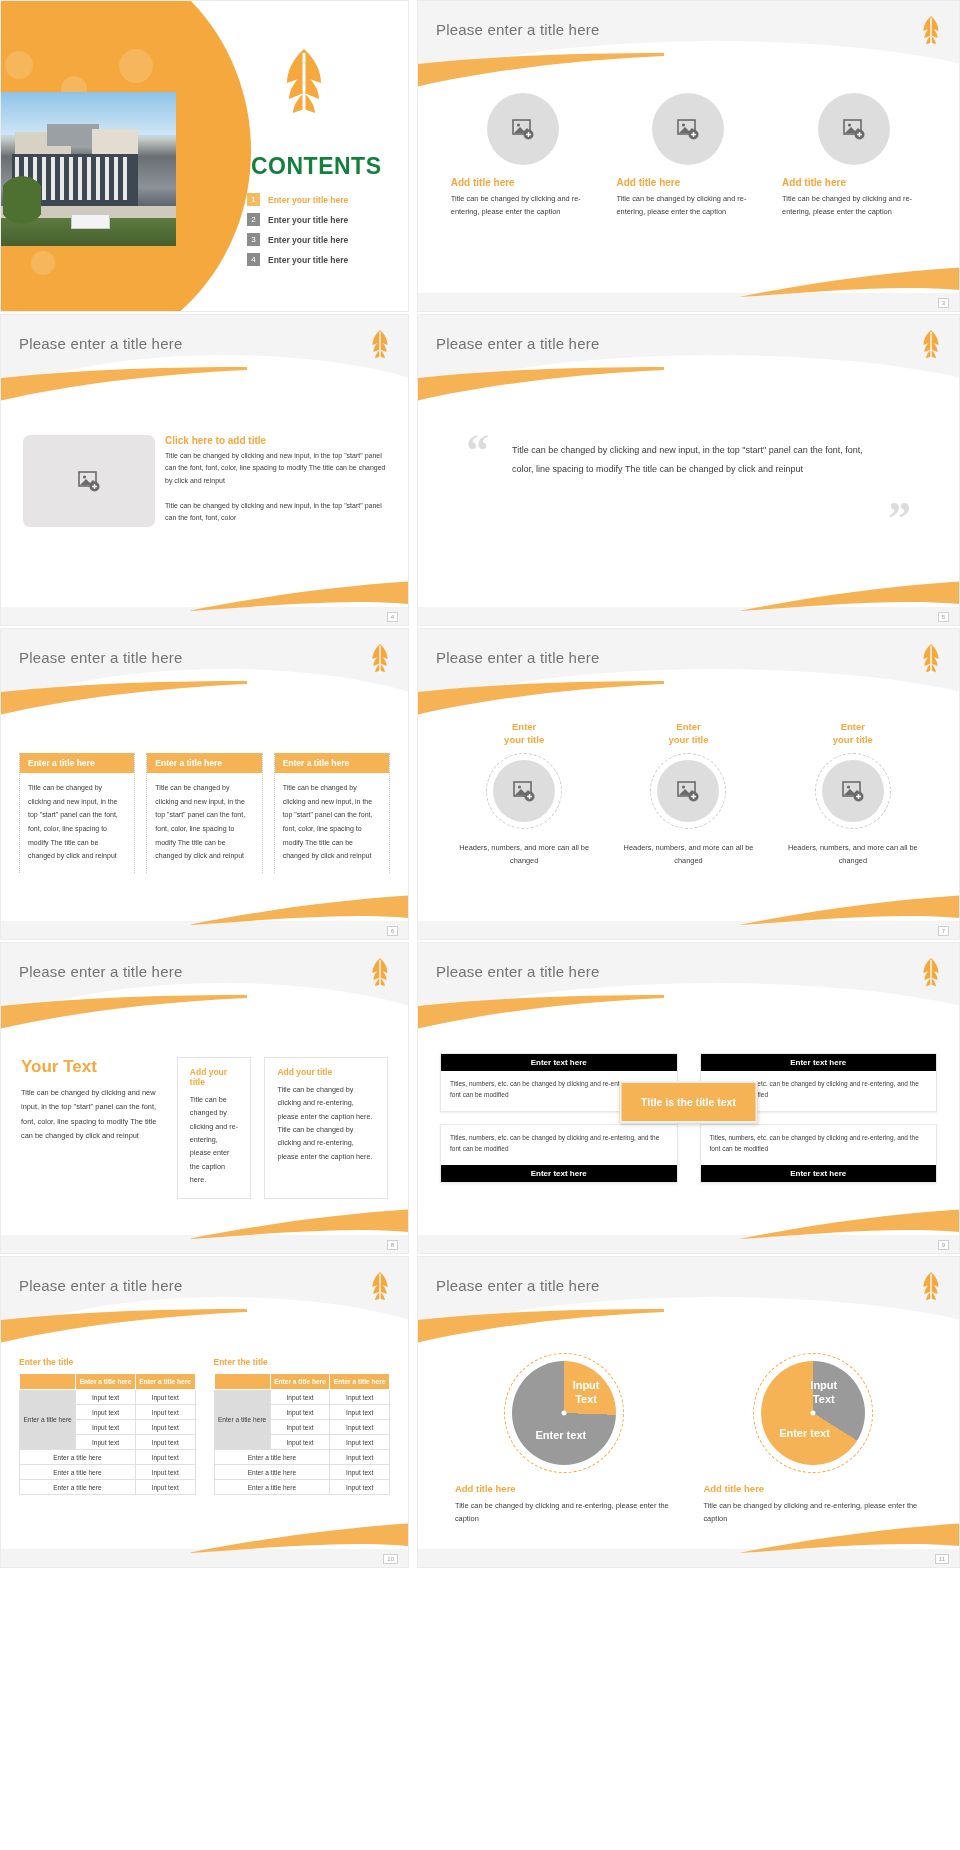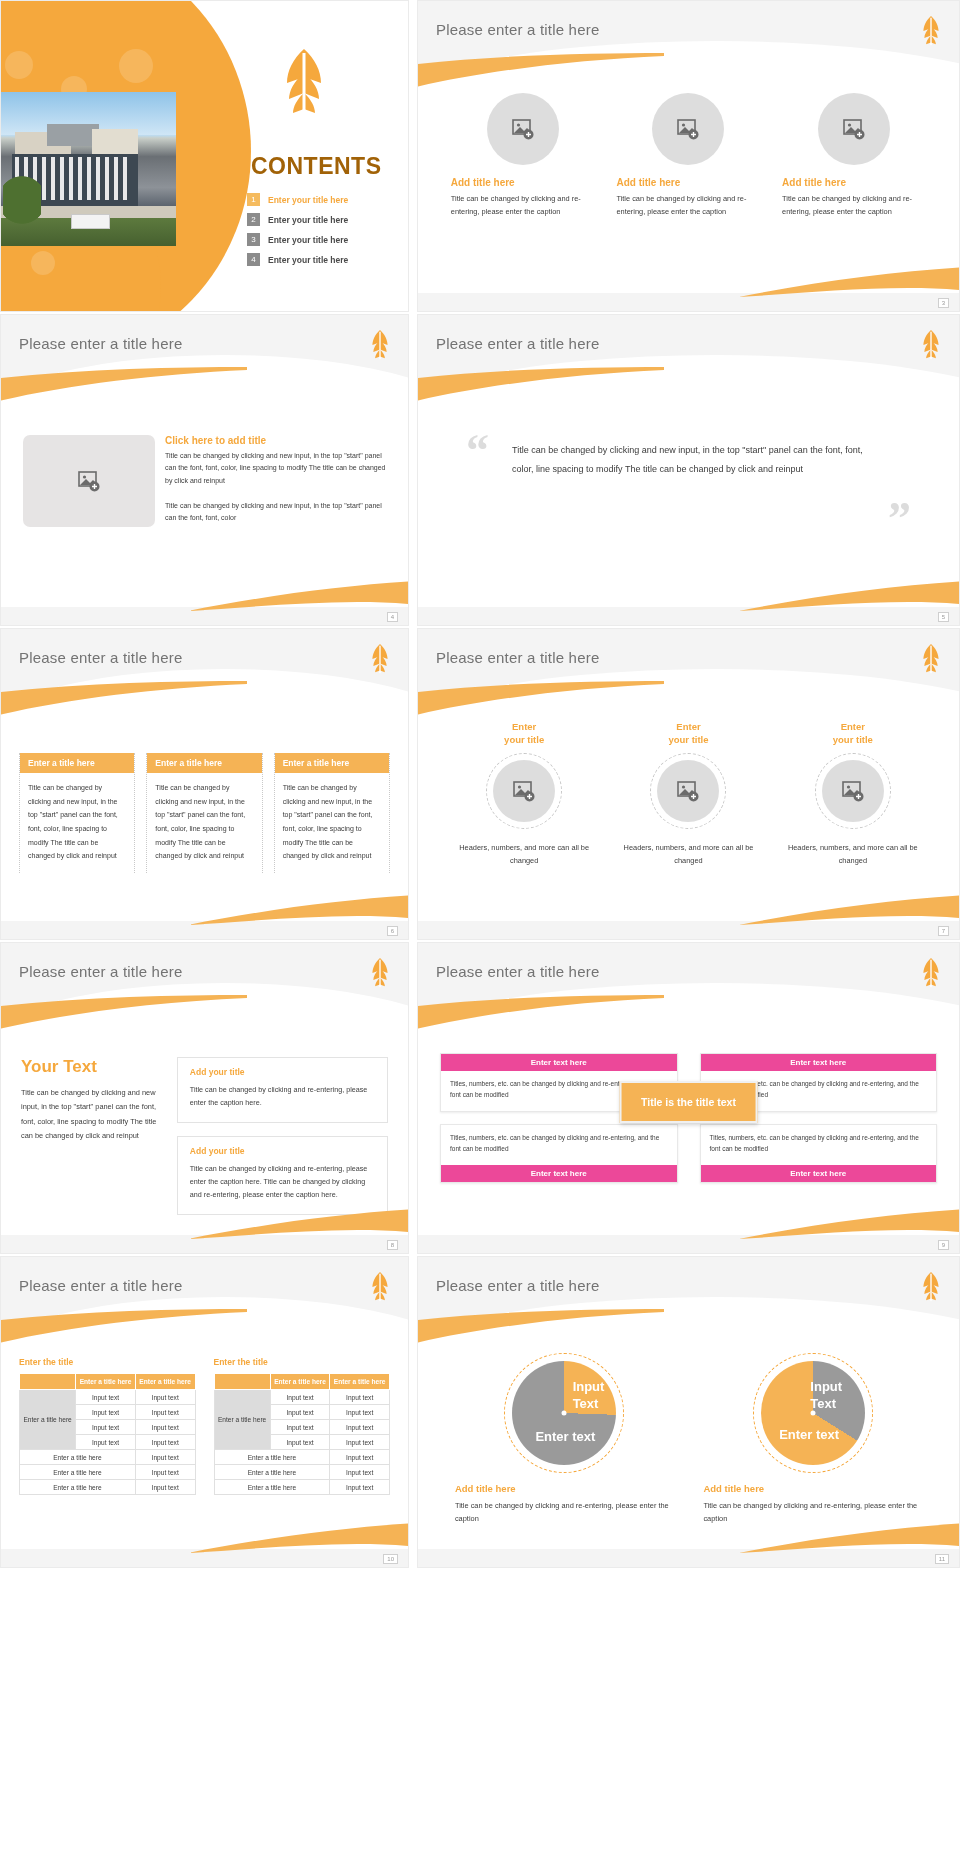--- a/index.html
+++ b/index.html
@@ -87,21 +87,21 @@
   .ph-base { position:absolute; left:0; top:74%; width:100%; height:10%; background:#cfcabc; }
   .ph-green { position:absolute; left:0; top:82%; width:100%; height:18%;
      background: linear-gradient(#5d7a3e,#46602f); }
   .ph-tree { position:absolute; left:1%; top:48%; width:22%; height:44%;
      background: radial-gradient(circle at 50% 50%, #4e7030 0 60%, rgba(78,112,48,0) 62%); }
   .ph-sign { position:absolute; left:40%; top:79%; width:22%; height:10%; background:#f3f3f3; border:1px solid #c9c9c9; }
   .cover-logo { position:absolute; left:272px; top:46px; width:62px; height:72px; }
   .cover-logo svg { width:100%; height:100%; }
   .cover-title {
     position:absolute; left:250px; top:152px;
-    font-size:23px; font-weight:bold; color:#a16207; letter-spacing:.5px;
+    font-size:23px; font-weight:bold; color:#15803d; letter-spacing:.5px;
   }
   .toc { position:absolute; left:246px; top:192px; width:150px; }
   .toc-row { display:flex; align-items:center; margin-bottom:7px; }
   .toc-num {
     width:13px; height:13px; background:#8b8b8b; color:#fff;
     font-size:8px; display:flex; align-items:center; justify-content:center;
     margin-right:8px; flex:none;
   }
   .toc-row.active .toc-num { background:#F5BB5E; }
   .toc-txt { font-size:8.5px; font-weight:bold; color:#4a4a4a; }
@@ -157,30 +157,30 @@
   }
   .s7-circ { width:62px; height:62px; border-radius:50%; background:#dddddd;
     display:flex; align-items:center; justify-content:center; }
   .s7-d { font-size:7.4px; color:#3c3c3c; line-height:1.85;text-align:center; }
 
   
   .s8 { display:flex; padding:36px 20px 0; gap:9px; }
   .s8-l { width:40%; }
   .s8-h { color:#F5A83D; font-weight:bold; font-size:17px; margin-bottom:9px; }
   .s8-p { font-size:7.4px; color:#3c3c3c; line-height:1.95; }
-  .s8-r { flex:1; display:flex; flex-direction:column; gap:13px; }
+  .s8-r { flex:1; display:flex; gap:13px; }
   .s8-box { border:1px solid #e3e3e3; padding:9px 12px 12px; position:relative; }
   .s8-box-h { color:#F5A83D; font-weight:bold; font-size:8.5px; margin-bottom:6px; }
   .s8-box-p { font-size:7.2px; color:#3c3c3c; line-height:1.85; }
 
   
   .s9 { padding:32px 22px 0; position:relative; }
   .s9-grid { display:grid; grid-template-columns:1fr 1fr; gap:12px 22px; }
   .s9-cell { background:#fff; border:1px solid #e8e8e8; box-shadow:0 1px 2px rgba(0,0,0,.08); }
-  .s9-bar { background:#ec4899; color:#fff; text-align:center; font-weight:bold; font-size:8px; padding:4px; }
+  .s9-bar { background:#000000; color:#fff; text-align:center; font-weight:bold; font-size:8px; padding:4px; }
   .s9-txt { font-size:6.5px; color:#3c3c3c; line-height:1.75; padding:7px 9px 10px; }
   .s9-center {
     position:absolute; left:50%; top:50%; transform:translate(-50%,-50%);
     background:#F5B355; color:#fff; font-weight:bold; font-size:10.5px;
     padding:13px 20px; border:2px solid #f0f0f0; box-shadow:0 2px 4px rgba(0,0,0,.18);
     white-space:nowrap; z-index:9;
   }
 
   
   .s10 { display:flex; gap:18px; padding:22px 18px 0; }
@@ -201,21 +201,21 @@
   .donut {
     position:absolute; inset:8px; border-radius:50%;
   }
   .dash-ring {
     position:absolute; inset:0; border-radius:50%;
     border:1px dashed #F5A83D;
   }
   .donut-a { background: conic-gradient(#F5B355 0deg 92deg, #9a9a9a 92deg 360deg); }
   .donut-b { background: conic-gradient(#9a9a9a 0deg 122deg, #F5B355 122deg 360deg); }
   .donut-lab {
-    position:absolute; color:#fff; font-weight:bold; font-size:13px; 
+    position:absolute; color:#fff; font-weight:bold; font-size:11px; text-align:center;
     line-height:1.25;
   }
   .lab-input-a { left:57%; top:22%; }
   .lab-enter-a { left:26%; top:63%; }
   .lab-input-b { left:48%; top:22%; color:#fff; }
   .lab-enter-b { left:22%; top:62%; }
   .donut-ctr {
     position:absolute; left:50%; top:50%; width:5px; height:5px; background:#fff;
     border-radius:50%; transform:translate(-50%,-50%);
   }

